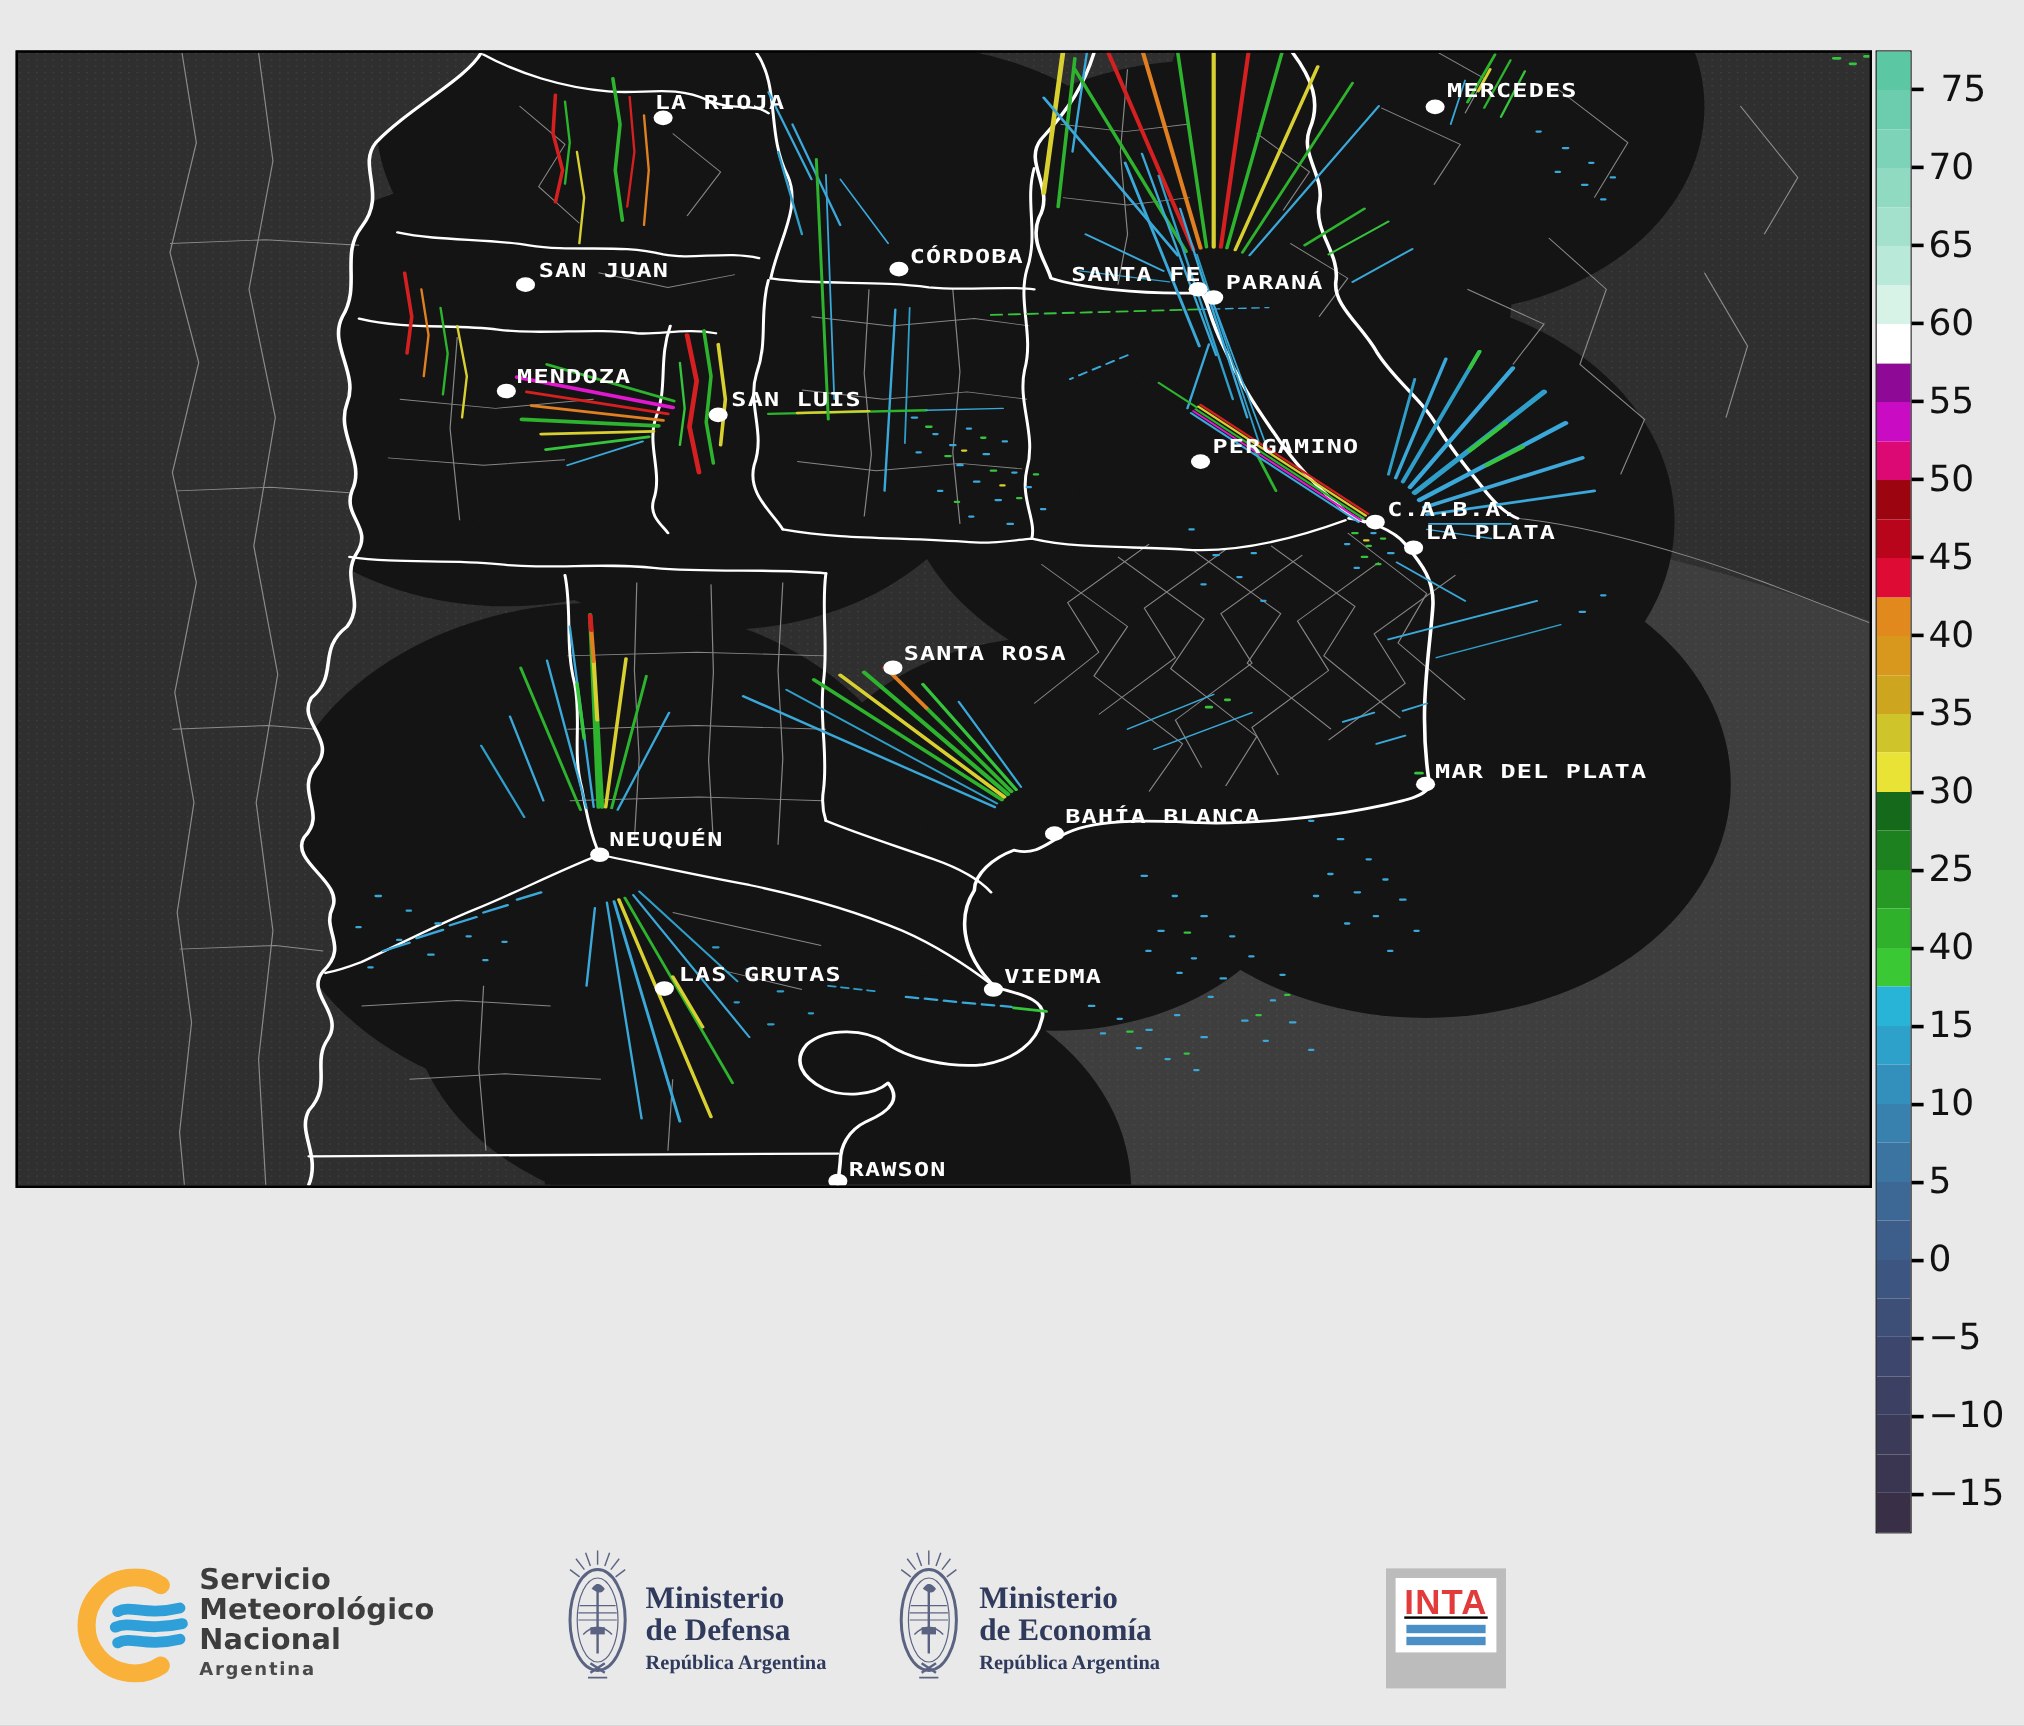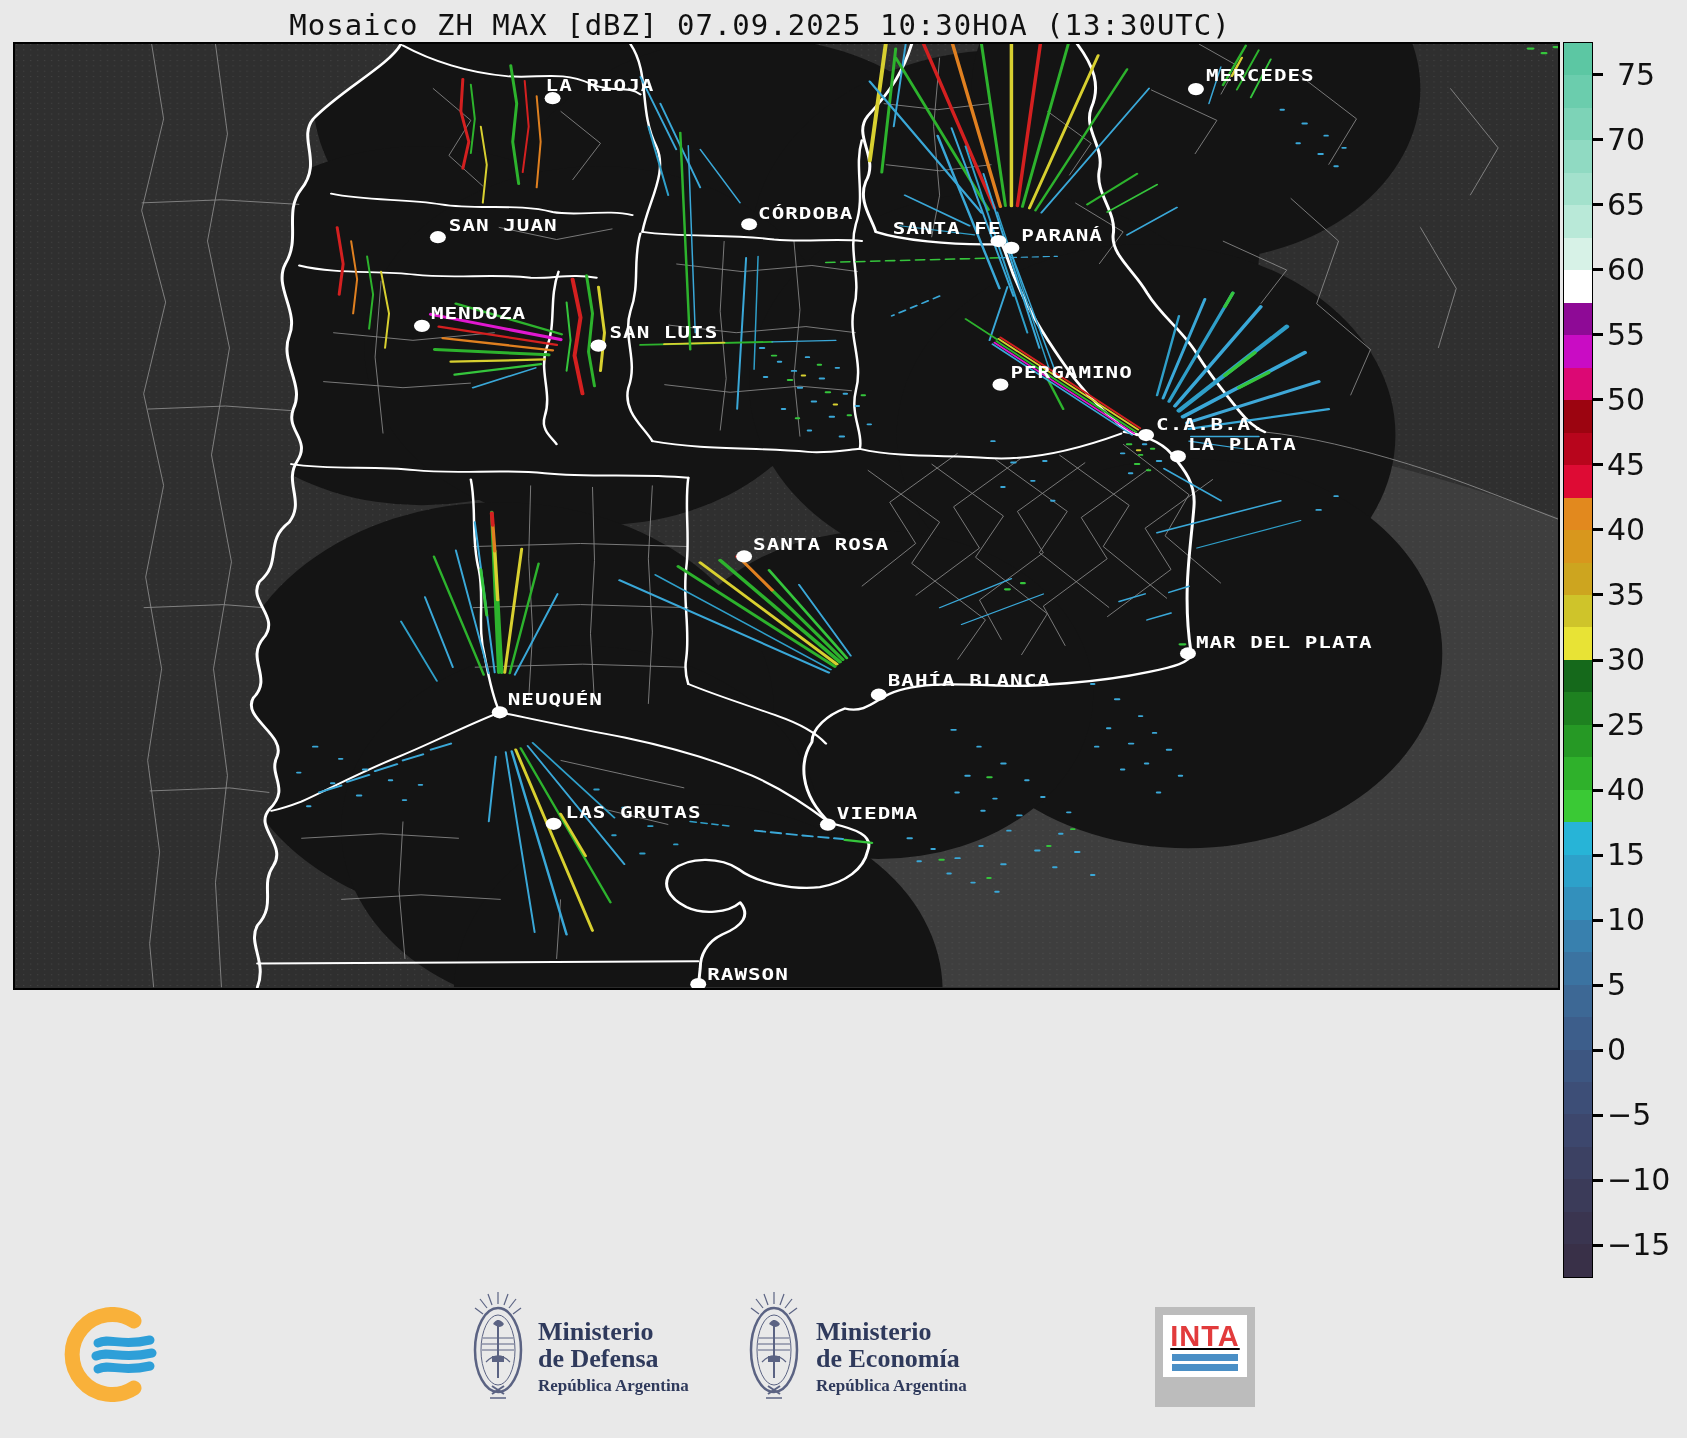--- a/index.html
+++ b/index.html
@@ -37,21 +37,20 @@
   #inta .inner{background:#fff;height:62px;display:flex;flex-direction:column;align-items:center;justify-content:center;text-decoration:underline;}
   #inta .word{color:#e23b3c;font-weight:800;font-size:29px;letter-spacing:1px;line-height:30px;
               font-family:"Liberation Sans",sans-serif;}
   #inta .bar{width:66px;height:7px;background:#4a8fc6;margin-top:3px;}
 </style>
 </head>
 <body>
 
 <div id="page">
 
-  <div id="title">Mosaico ZH MAX [dBZ] 07.09.2025 10:30HOA (13:30UTC)</div>
 
 
   <div id="map">
     <svg id="mapsvg" viewBox="13 42 1547 1236" preserveAspectRatio="none" xmlns="http://www.w3.org/2000/svg">
       <defs>
         <pattern id="dots" width="7" height="7" patternUnits="userSpaceOnUse">
           <rect x="0" y="0" width="1.3" height="1.3" fill="#7a7a7a" opacity="0.55"></rect>
         </pattern>
         <clipPath id="argclip">
           <path d="M400,42 C388,70 340,102 312,140 C296,166 322,196 300,232 C282,262 300,296 284,330 C272,360 298,392 288,424 C278,458 304,488 292,520 C284,548 310,560 296,588 C282,616 304,640 288,668 C262,694 282,720 258,746 C246,772 280,792 262,820 C244,848 272,872 252,898 C240,924 284,946 276,974 C266,1000 290,1016 268,1044 C252,1068 286,1090 272,1118 C258,1144 276,1168 256,1196 C246,1220 266,1244 256,1277 L1560,1277 L1560,42 Z"></path>
@@ -501,20 +500,26 @@
     <div class="flogo" style="left:62px;top:29px;width:95px;height:95px">
       <svg width="95" height="95" viewBox="0 0 95 95">
         <path d="M72,14 A40,40 0 1 0 72,81" stroke="#f9b13a" stroke-width="15" fill="none" stroke-linecap="round"></path>
         <g stroke="#2e9fd8" stroke-width="9" fill="none" stroke-linecap="round">
           <path d="M36,36 C48,30 58,40 88,33"></path>
           <path d="M34,49 C48,43 58,53 90,46"></path>
           <path d="M36,62 C48,56 58,66 88,59"></path>
         </g>
       </svg>
     </div>
+    <div id="smn-text">
+      <div class="big">Servicio</div>
+      <div class="big">Meteorológico</div>
+      <div class="big">Nacional</div>
+      <div class="small">Argentina</div>
+    </div>
 
     <div class="flogo" style="left:470px;top:10px">
       <svg width="56" height="120" viewBox="0 0 56 120">
           <use href="#escudo"></use>
         </svg>
     </div>
     <div class="min-text" style="left:538px">
       <div class="big">Ministerio</div>
       <div class="big">de Defensa</div>
       <div class="small">República Argentina</div>

